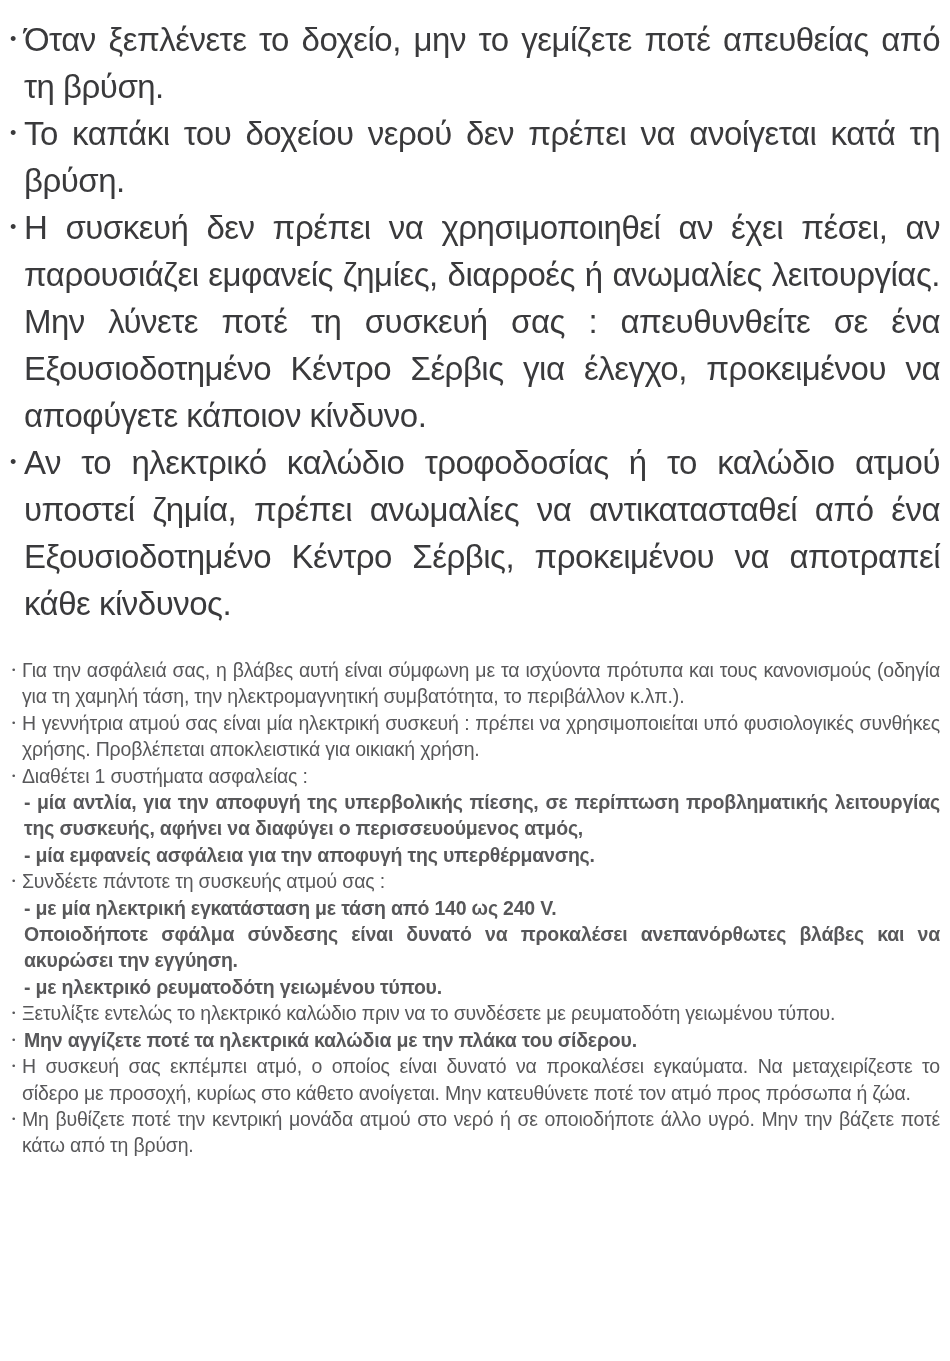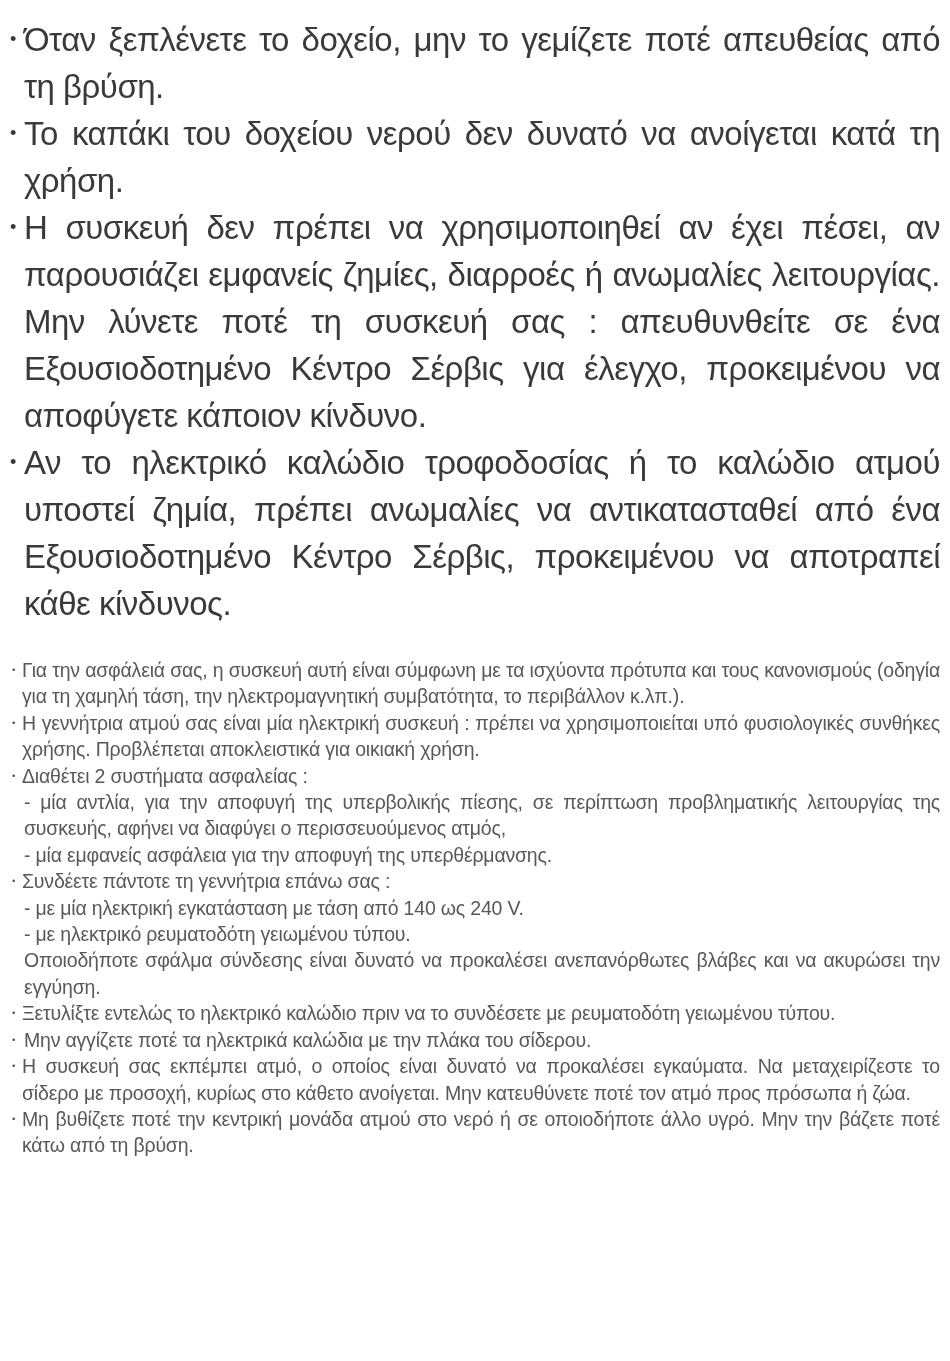--- a/index.html
+++ b/index.html
@@ -60,67 +60,68 @@
     top:0;
     font-size:0.5em;
     line-height:26.4px;
   }
   .small-section .txt,
   .small-section .sub{
     text-align:justify;
   }
   .small-section .sub{
     padding-left:2px;
+    font-weight:bold;
   }
 </style>
 </head>
 <body>
 
 <main>
 
   <section class="large-section">
     <div class="item">
       <span class="marker">•</span>
       <div class="txt">Όταν ξεπλένετε το δοχείο, μην το γεμίζετε ποτέ απευθείας από τη βρύση.</div>
     </div>
     <div class="item">
       <span class="marker">•</span>
-      <div class="txt">Το καπάκι του δοχείου νερού δεν δυνατό να ανοίγεται κατά τη χρήση.</div>
+      <div class="txt">Το καπάκι του δοχείου νερού δεν πρέπει να ανοίγεται κατά τη βρύση.</div>
     </div>
     <div class="item">
       <span class="marker">•</span>
       <div class="txt">Η συσκευή δεν πρέπει να χρησιμοποιηθεί αν έχει πέσει, αν παρουσιάζει εμφανείς ζημίες, διαρροές ή ανωμαλίες λειτουργίας. Μην λύνετε ποτέ τη συσκευή σας : απευθυνθείτε σε ένα Εξουσιοδοτημένο Κέντρο Σέρβις για έλεγχο, προκειμένου να αποφύγετε κάποιον κίνδυνο.</div>
     </div>
     <div class="item">
       <span class="marker">•</span>
       <div class="txt">Αν το ηλεκτρικό καλώδιο τροφοδοσίας ή το καλώδιο ατμού υποστεί ζημία, πρέπει ανωμαλίες να αντικατασταθεί από ένα Εξουσιοδοτημένο Κέντρο Σέρβις, προκειμένου να αποτραπεί κάθε κίνδυνος.</div>
     </div>
   </section>
 
   <section class="small-section">
     <div class="item">
       <span class="marker">•</span>
-      <div class="txt">Για την ασφάλειά σας, η συσκευή αυτή είναι σύμφωνη με τα ισχύοντα πρότυπα και τους κανονισμούς (οδηγία για τη χαμηλή τάση, την ηλεκτρομαγνητική συμβατότητα, το περιβάλλον κ.λπ.).</div>
+      <div class="txt">Για την ασφάλειά σας, η βλάβες αυτή είναι σύμφωνη με τα ισχύοντα πρότυπα και τους κανονισμούς (οδηγία για τη χαμηλή τάση, την ηλεκτρομαγνητική συμβατότητα, το περιβάλλον κ.λπ.).</div>
     </div>
     <div class="item">
       <span class="marker">•</span>
       <div class="txt">Η γεννήτρια ατμού σας είναι μία ηλεκτρική συσκευή : πρέπει να χρησιμοποιείται υπό φυσιολογικές συνθήκες χρήσης. Προβλέπεται αποκλειστικά για οικιακή χρήση.</div>
     </div>
     <div class="item">
       <span class="marker">•</span>
-      <div class="txt">Διαθέτει 2 συστήματα ασφαλείας :</div>
+      <div class="txt">Διαθέτει 1 συστήματα ασφαλείας :</div>
       <div class="sub">- μία αντλία, για την αποφυγή της υπερβολικής πίεσης, σε περίπτωση προβληματικής λειτουργίας της συσκευής, αφήνει να διαφύγει ο περισσευούμενος ατμός,</div>
       <div class="sub">- μία εμφανείς ασφάλεια για την αποφυγή της υπερθέρμανσης.</div>
     </div>
     <div class="item">
       <span class="marker">•</span>
-      <div class="txt">Συνδέετε πάντοτε τη γεννήτρια επάνω σας :</div>
+      <div class="txt">Συνδέετε πάντοτε τη συσκευής ατμού σας :</div>
       <div class="sub">- με μία ηλεκτρική εγκατάσταση με τάση από 140 ως 240 V.</div>
+      <div class="sub">Οποιοδήποτε σφάλμα σύνδεσης είναι δυνατό να προκαλέσει ανεπανόρθωτες βλάβες και να ακυρώσει την εγγύηση.</div>
       <div class="sub">- με ηλεκτρικό ρευματοδότη γειωμένου τύπου.</div>
-      <div class="sub">Οποιοδήποτε σφάλμα σύνδεσης είναι δυνατό να προκαλέσει ανεπανόρθωτες βλάβες και να ακυρώσει την εγγύηση.</div>
     </div>
     <div class="item">
       <span class="marker">•</span>
       <div class="txt">Ξετυλίξτε εντελώς το ηλεκτρικό καλώδιο πριν να το συνδέσετε με ρευματοδότη γειωμένου τύπου.</div>
     </div>
     <div class="item">
       <span class="marker">•</span>
       <div class="sub">Μην αγγίζετε ποτέ τα ηλεκτρικά καλώδια με την πλάκα του σίδερου.</div>
     </div>
     <div class="item">

